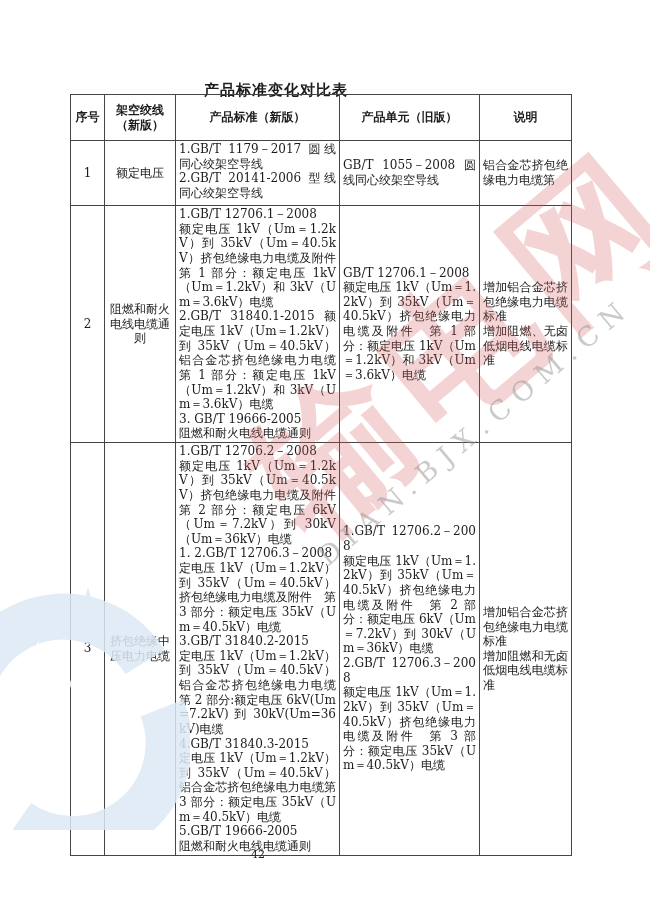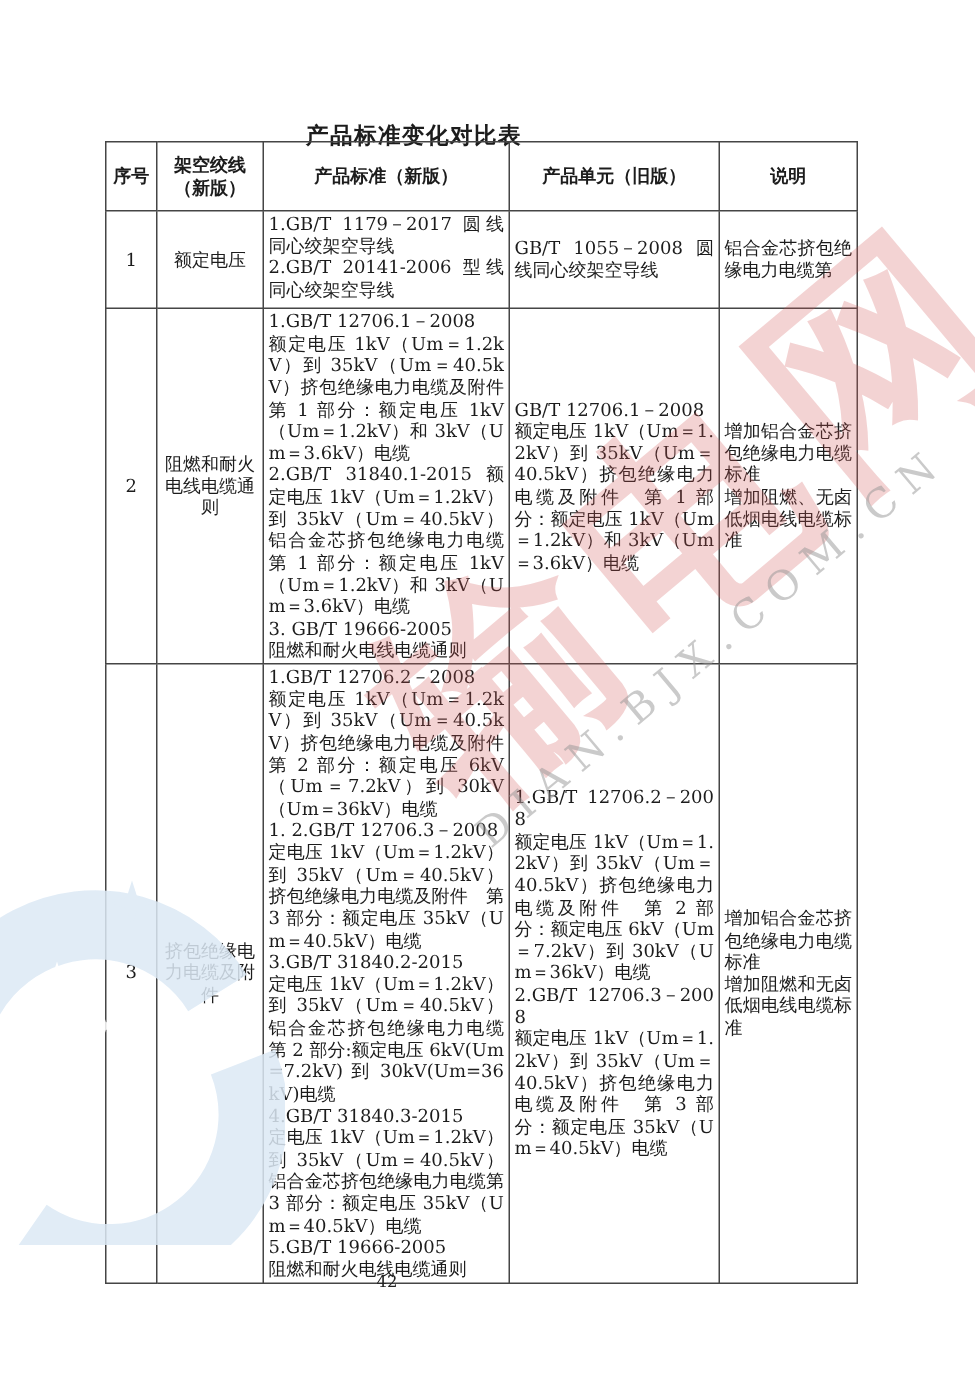--- a/index.html
+++ b/index.html
@@ -94,21 +94,21 @@
 2.GB/T 31840.1-2015 额定电压 1kV（Um＝1.2kV）到 35kV（Um＝40.5kV）铝合金芯挤包绝缘电力电缆 第 1 部分：额定电压 1kV（Um＝1.2kV）和 3kV（Um＝3.6kV）电缆
 3. GB/T 19666-2005
 阻燃和耐火电线电缆通则</td>
         <td class="std old">GB/T 12706.1－2008
 额定电压 1kV（Um＝1.2kV）到 35kV（Um＝40.5kV）挤包绝缘电力电缆及附件　第 1 部分：额定电压 1kV（Um＝1.2kV）和 3kV（Um＝3.6kV）电缆</td>
         <td class="note">增加铝合金芯挤包绝缘电力电缆标准
 增加阻燃、无卤低烟电线电缆标准</td>
       </tr>
       <tr class="r3">
         <td class="no">3</td>
-        <td class="unit">挤包绝缘电力电缆及附件</td>
+        <td class="unit">挤包绝缘中压电力电缆</td>
         <td class="std new">1.GB/T 12706.2－2008
 额定电压 1kV（Um＝1.2kV）到 35kV（Um＝40.5kV）挤包绝缘电力电缆及附件　第 2 部分：额定电压 6kV（Um＝7.2kV）到 30kV（Um＝36kV）电缆
 1.  2.GB/T 12706.3－2008
 定电压 1kV（Um＝1.2kV）到 35kV（Um＝40.5kV）挤包绝缘电力电缆及附件　第 3 部分：额定电压 35kV（Um＝40.5kV）电缆
 3.GB/T 31840.2-2015
 定电压 1kV（Um＝1.2kV）到 35kV（Um＝40.5kV）铝合金芯挤包绝缘电力电缆 第 2 部分:额定电压 6kV(Um=7.2kV) 到 30kV(Um=36kV)电缆
 4.GB/T 31840.3-2015
 定电压 1kV（Um＝1.2kV）到 35kV（Um＝40.5kV）铝合金芯挤包绝缘电力电缆第 3 部分：额定电压 35kV（Um＝40.5kV）电缆
 5.GB/T 19666-2005
 阻燃和耐火电线电缆通则</td>

